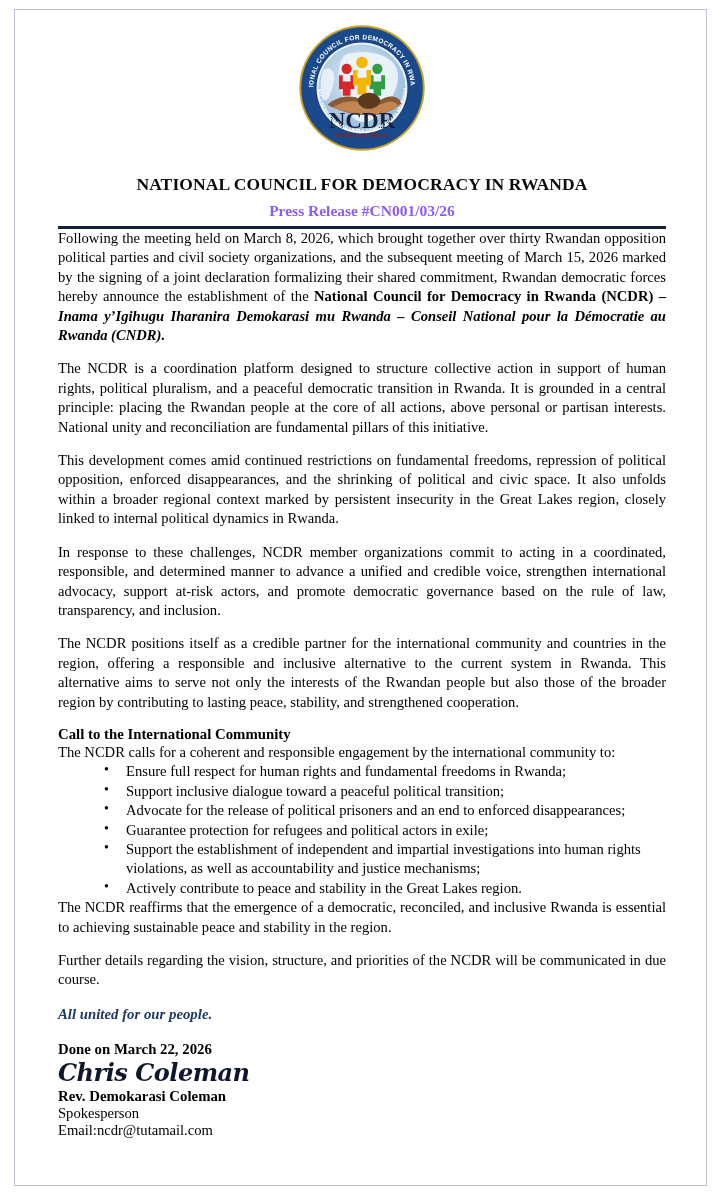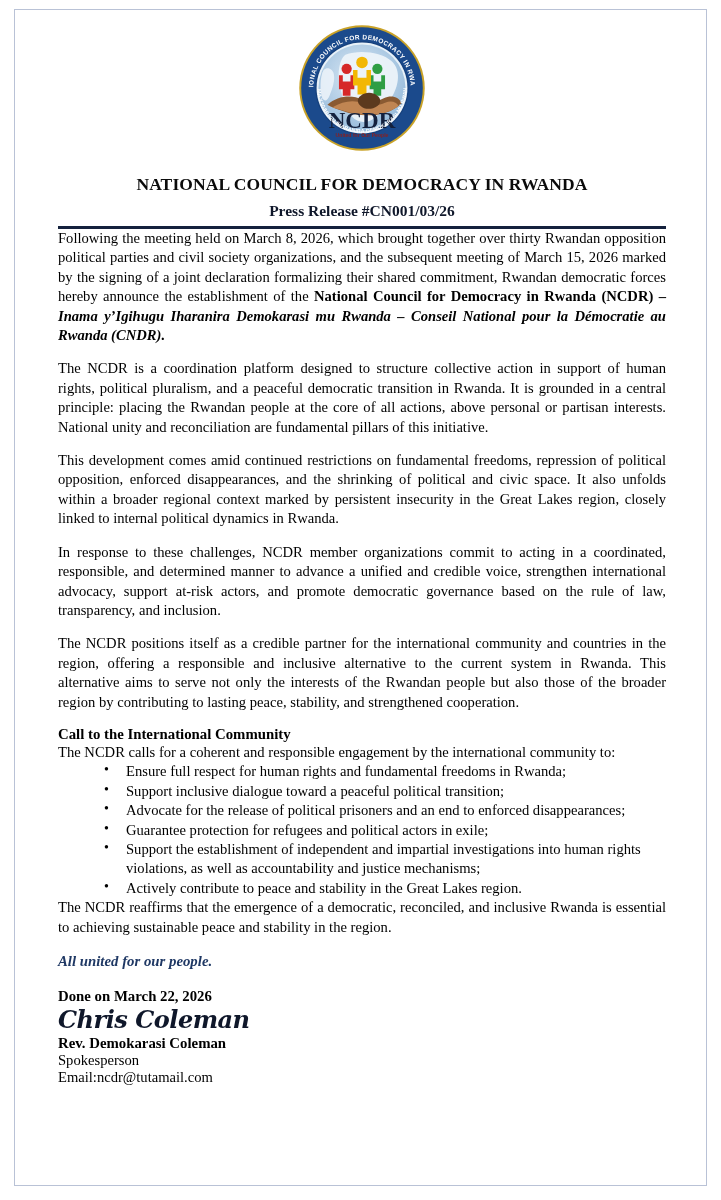--- a/index.html
+++ b/index.html
@@ -61,21 +61,21 @@
     font-weight: bold;
     font-size: 17.5px;
     letter-spacing: 0.1px;
     margin-top: 22px;
     color: #0b0b0b;
   }
   .doc-subtitle {
     text-align: center;
     font-weight: bold;
     font-size: 15.5px;
-    color: #0f172a;
+    color: #8b5cf6;
     margin-top: 7px;
   }
   .rule {
     margin-top: 6px;
     height: 3px;
     background: #14213d;
     width: 608px;
   }
 
   
@@ -258,20 +258,21 @@
       <li>Ensure full respect for human rights and fundamental freedoms in Rwanda;</li>
       <li>Support inclusive dialogue toward a peaceful political transition;</li>
       <li>Advocate for the release of political prisoners and an end to enforced disappearances;</li>
       <li>Guarantee protection for refugees and political actors in exile;</li>
       <li>Support the establishment of independent and impartial investigations into human rights violations, as well as accountability and justice mechanisms;</li>
       <li>Actively contribute to peace and stability in the Great Lakes region.</li>
     </ul>
 
     <p class="after-list">The NCDR reaffirms that the emergence of a democratic, reconciled, and inclusive Rwanda is essential to achieving sustainable peace and stability in the region.</p>
 
+    <p class="body">Further details regarding the vision, structure, and priorities of the NCDR will be communicated in due course.</p>
 
     <p class="tagline">All united for our people.</p>
 
     <div class="sig-block">
       <p class="sig-date">Done on March 22, 2026</p>
       <p class="signature">Chris Coleman</p>
       <p class="sig-name">Rev. Demokarasi Coleman</p>
       <p class="sig-role">Spokesperson</p>
       <p class="sig-email">Email:ncdr@tutamail.com</p>
     </div>

